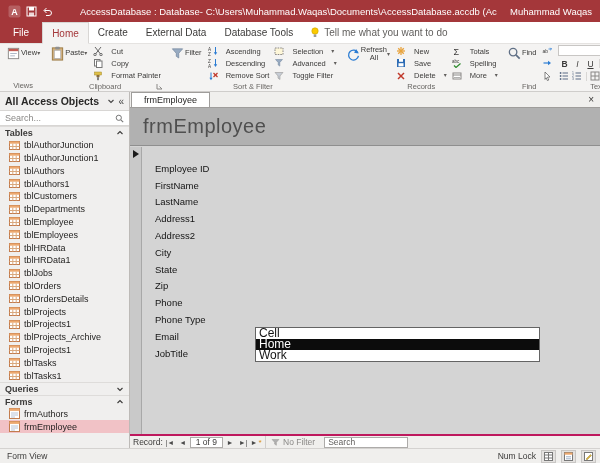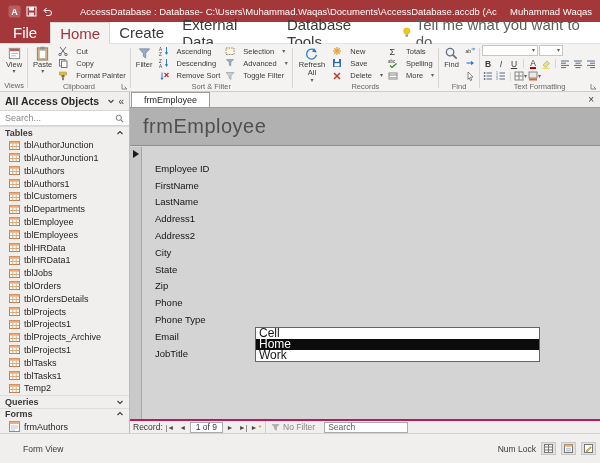--- a/index.html
+++ b/index.html
@@ -5,33 +5,33 @@
   *{margin:0;padding:0;box-sizing:border-box;}
   body{width:600px;height:463px;font-family:"Liberation Sans",sans-serif;background:#fff;overflow:hidden;}
   .window{width:600px;height:463px;display:flex;flex-direction:column;overflow:hidden;background:#fff;}
 
   
   .titlebar{height:22px;flex:0 0 auto;background:#A4373A;display:flex;align-items:center;gap:5px;padding:0 8px;color:#fff;font-size:9.5px;}
   .tb-title{margin-left:22px;white-space:nowrap;overflow:hidden;flex:1;}
   .tb-user{margin-left:8px;white-space:nowrap;}
 
   
-  .tabrow{height:22px;flex:0 0 auto;background:#fff;display:flex;align-items:stretch;font-size:15px;border-bottom:1px solid #e5e3e1;}
+  .tabrow{height:22px;flex:0 0 auto;background:#fff;display:flex;align-items:stretch;font-size:10px;border-bottom:1px solid #e5e3e1;}
   .filetab{background:#A4373A;color:#fff;display:flex;align-items:center;padding:0 13px;}
   .rtab{display:flex;align-items:center;padding:0 9px;color:#3b3a39;}
   .rtab.selected{background:#f4f3f2;color:#A4373A;border:1px solid #d8d6d4;border-bottom:1px solid #f4f3f2;margin-bottom:-1px;}
   .tellme{display:flex;align-items:center;gap:4px;color:#605e5c;padding:0 8px;}
 
   
   .ribbon{height:48px;flex:0 0 auto;background:#f4f3f2;display:flex;align-items:stretch;padding:1px 2px 0 2px;border-bottom:1px solid #cfcdcb;overflow:hidden;}
   .rgroup{position:relative;display:flex;flex-direction:column;padding:0 1px;}
   .rbody{height:37px;display:flex;align-items:flex-start;gap:1px;}
   .glabel{height:10px;font-size:7.5px;color:#686663;text-align:center;line-height:10px;}
   .gsep{width:1px;background:#d8d6d4;margin:3px 1px;}
-  .bigbtn{display:flex;flex-direction:column;align-items:center;padding:1px 3px;font-size:7.5px;color:#3b3a39;}
+  .bigbtn{display:flex;align-items:center;padding:1px 3px;font-size:7.5px;color:#3b3a39;}
   .bigbtn .blabel{line-height:1.1;text-align:center;max-width:38px;}
   .caret{font-size:6px;color:#605e5c;line-height:5px;}
   .smallcol{display:flex;flex-direction:column;}
   .smallbtn{height:12.3px;display:flex;align-items:center;gap:8px;font-size:7.5px;color:#3b3a39;padding:0 2px;white-space:nowrap;}
   .iconbtn{height:12.3px;display:flex;align-items:center;padding:0 2px;}
   .i15{width:15px;height:15px;flex:0 0 auto;}
   .i10{width:10px;height:10px;flex:0 0 auto;}
   .launcher{position:absolute;right:1px;bottom:1px;}
   
   .tf{flex-direction:column;gap:1px;}
@@ -77,21 +77,21 @@
 
   
   .recnav{height:14px;flex:0 0 auto;background:#f0efed;border-top:2px solid #be185d;display:flex;align-items:center;font-size:8.5px;color:#3b3a39;padding:0 3px;gap:1px;}
   .rn-btn{min-width:12px;height:12px;display:flex;align-items:center;justify-content:center;font-size:7px;color:#4a4a4a;}
   .rn-pos{height:11px;background:#fff;border:1px solid #adaba9;display:flex;align-items:center;padding:0 5px;font-size:8.5px;}
   .rn-new i{font-style:normal;color:#d88c1a;font-size:8px;margin-left:1px;}
   .rn-filter{height:12px;display:flex;align-items:center;gap:3px;color:#8a8886;border-left:1px solid #d0cecc;padding:0 5px;margin-left:2px;}
   .rn-search{height:11px;width:84px;background:#fff;border:1px solid #adaba9;display:flex;align-items:center;padding:0 3px;color:#605e5c;margin-left:3px;}
 
   
-  .statusbar{height:30px;flex:0 0 auto;background:#f0efed;border-top:1px solid #d4d2d0;display:flex;align-items:center;font-size:8.5px;color:#3b3a39;padding-left:23px;}
+  .statusbar{height:15px;flex:0 0 auto;background:#f0efed;border-top:1px solid #d4d2d0;display:flex;align-items:center;font-size:8.5px;color:#3b3a39;padding-left:7px;}
   .sb-right{margin-left:auto;display:flex;align-items:center;gap:5px;padding-right:4px;}
   .sb-viewbtn{width:15px;height:13px;background:#e4e2e0;border:1px solid #c8c6c4;display:flex;align-items:center;justify-content:center;}
 </style>
 </head>
 <body>
 
 <div class="window">
 
   <div class="titlebar">
     <svg width="13" height="13" viewBox="0 0 13 13">
@@ -676,30 +676,20 @@
           </div>
           <div class="nav-item">
             <svg width="11" height="11" viewBox="0 0 11 11">
               <rect x="0.5" y="1.5" width="10" height="8" fill="#fff" stroke="#c27c4e"></rect>
               <rect x="0.5" y="1.5" width="10" height="2.2" fill="#eda96f"></rect>
               <line x1="3.8" y1="3.7" x2="3.8" y2="9.5" stroke="#d9a87e"></line>
               <line x1="7.2" y1="3.7" x2="7.2" y2="9.5" stroke="#d9a87e"></line>
               <line x1="0.5" y1="6.5" x2="10.5" y2="6.5" stroke="#d9a87e"></line>
             </svg>
             <span class="ni-label">tblTasks1</span>
-          </div>
-          <div class="nav-item">
-            <svg width="11" height="11" viewBox="0 0 11 11">
-              <rect x="0.5" y="1.5" width="10" height="8" fill="#fff" stroke="#c27c4e"></rect>
-              <rect x="0.5" y="1.5" width="10" height="2.2" fill="#eda96f"></rect>
-              <line x1="3.8" y1="3.7" x2="3.8" y2="9.5" stroke="#d9a87e"></line>
-              <line x1="7.2" y1="3.7" x2="7.2" y2="9.5" stroke="#d9a87e"></line>
-              <line x1="0.5" y1="6.5" x2="10.5" y2="6.5" stroke="#d9a87e"></line>
-            </svg>
-            <span class="ni-label">Temp2</span>
           </div>
           <div class="nav-section">
             <span class="ns-label">Queries</span>
             <span class="ns-chev">
               <svg width="8" height="8" viewBox="0 0 8 8">
                 <path d="M1.5 3 L4 5.5 L6.5 3" fill="none" stroke="#3b3a39" stroke-width="1.1"></path>
               </svg>
             </span>
           </div>
           <div class="nav-section">

